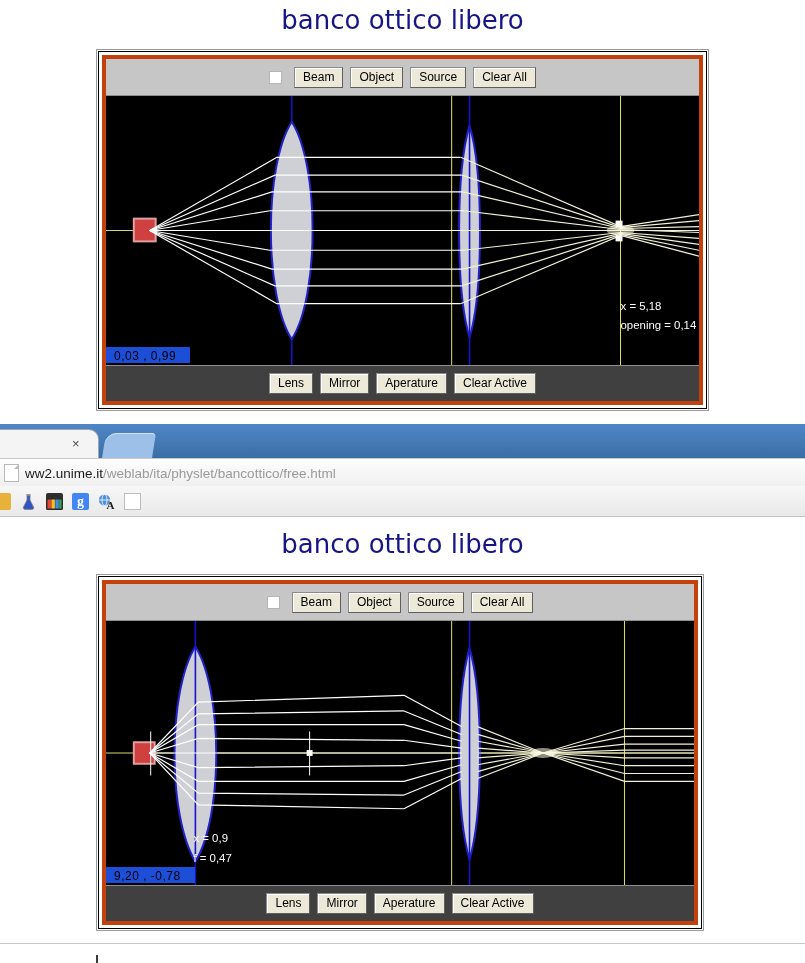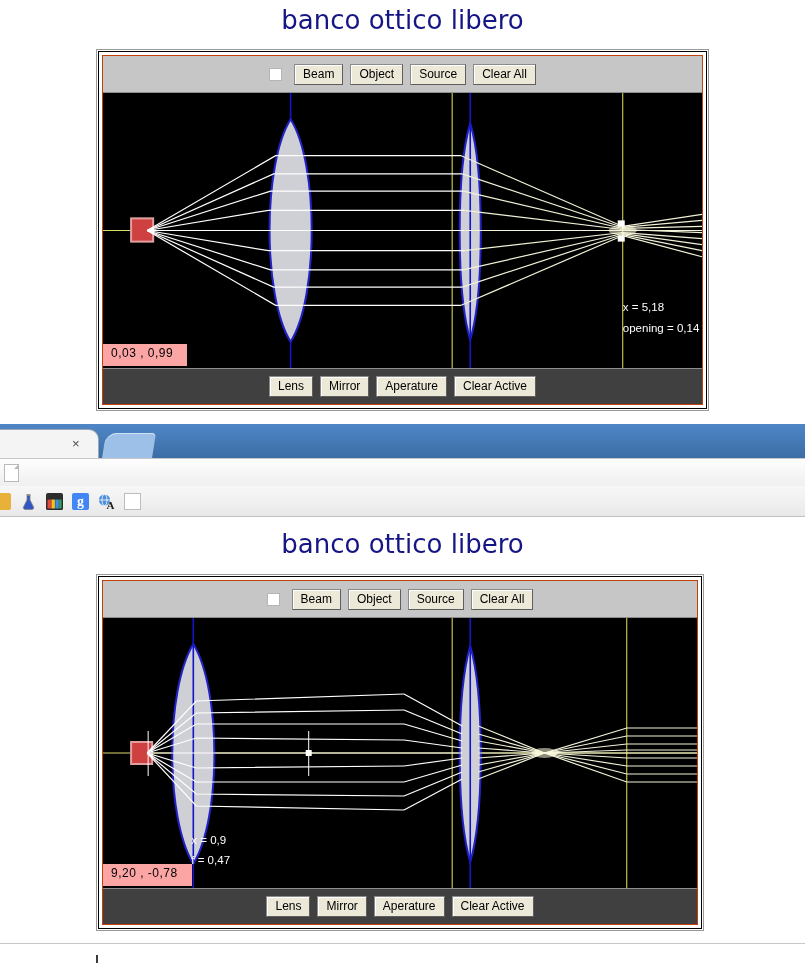--- a/index.html
+++ b/index.html
@@ -27,21 +27,21 @@
     background:#ffffff;
     border:1px solid #000000;
     box-shadow:0 0 0 1px #ffffff, 0 0 0 2px #9a9a9a;
     box-sizing:border-box;
   }
   #applet-top{left:98px;top:51px;width:609px;height:358px;}
   #applet-bottom{left:98px;top:576px;width:604px;height:353px;}
 
   .applet-inner{
     position:absolute;left:3px;top:3px;right:3px;bottom:3px;
-    border:1px solid #c2410c;
+    border:4px solid #c2410c;
     background:#c6c6c6;
     box-sizing:border-box;
     display:flex;flex-direction:column;
   }
   .toolbar{
     background:#c6c6c6;
     height:36px;
     display:flex;
     align-items:center;
     justify-content:center;
@@ -76,25 +76,25 @@
     background:#000000;
     border-top:1px solid #8d8d8d;
     border-bottom:1px solid #8d8d8d;
     overflow:hidden;
     text-align:center;
   }
   .coord{
     position:absolute;
     left:0;
     bottom:2px;
-    background:#fca5a5;
+    background:#1d4ed8;
     color:#000000;
     font-family:"Liberation Sans", sans-serif;
     font-size:12px;
-    padding:2px 14px 6px 8px;
+    padding:2px 14px 0 8px;
     letter-spacing:0.5px;
     white-space:nowrap;
     z-index:6;
   }
   .optics-svg{position:absolute;left:0;top:0;width:100%;height:100%;}
   .obj-label{
     fill:#ffffff;
     font-family:"Liberation Sans", sans-serif;
     font-size:11.5px;
   }
@@ -267,20 +267,21 @@
 <div id="browser">
   <div class="tabstrip">
     <div class="tab-active">
       <span class="tab-close">×</span>
     </div>
     <div class="tab-new"></div>
   </div>
 
   <div class="urlbar">
     <span class="url-icon"></span>
+    <span class="url-text"><span class="url-host">ww2.unime.it</span><span>/weblab/ita/physlet/bancottico/free.html</span></span>
   </div>
 
   <div class="bookmarks">
     <div class="bm bm-partial"></div>
     <div class="bm bm-flask">
       <svg viewBox="0 0 17 17" width="17" height="17">
         <path d="M7 2 h3 v5 l3.5 7 a1.6 1.6 0 0 1 -1.4 2.4 h-7.2 A1.6 1.6 0 0 1 3.5 14 L7 7 Z" fill="#2f55c4" stroke="#7f7f7f" stroke-width="0.8"></path>
         <rect x="6.4" y="1" width="4.2" height="1.6" fill="#9a9a9a"></rect>
       </svg>
     </div>

